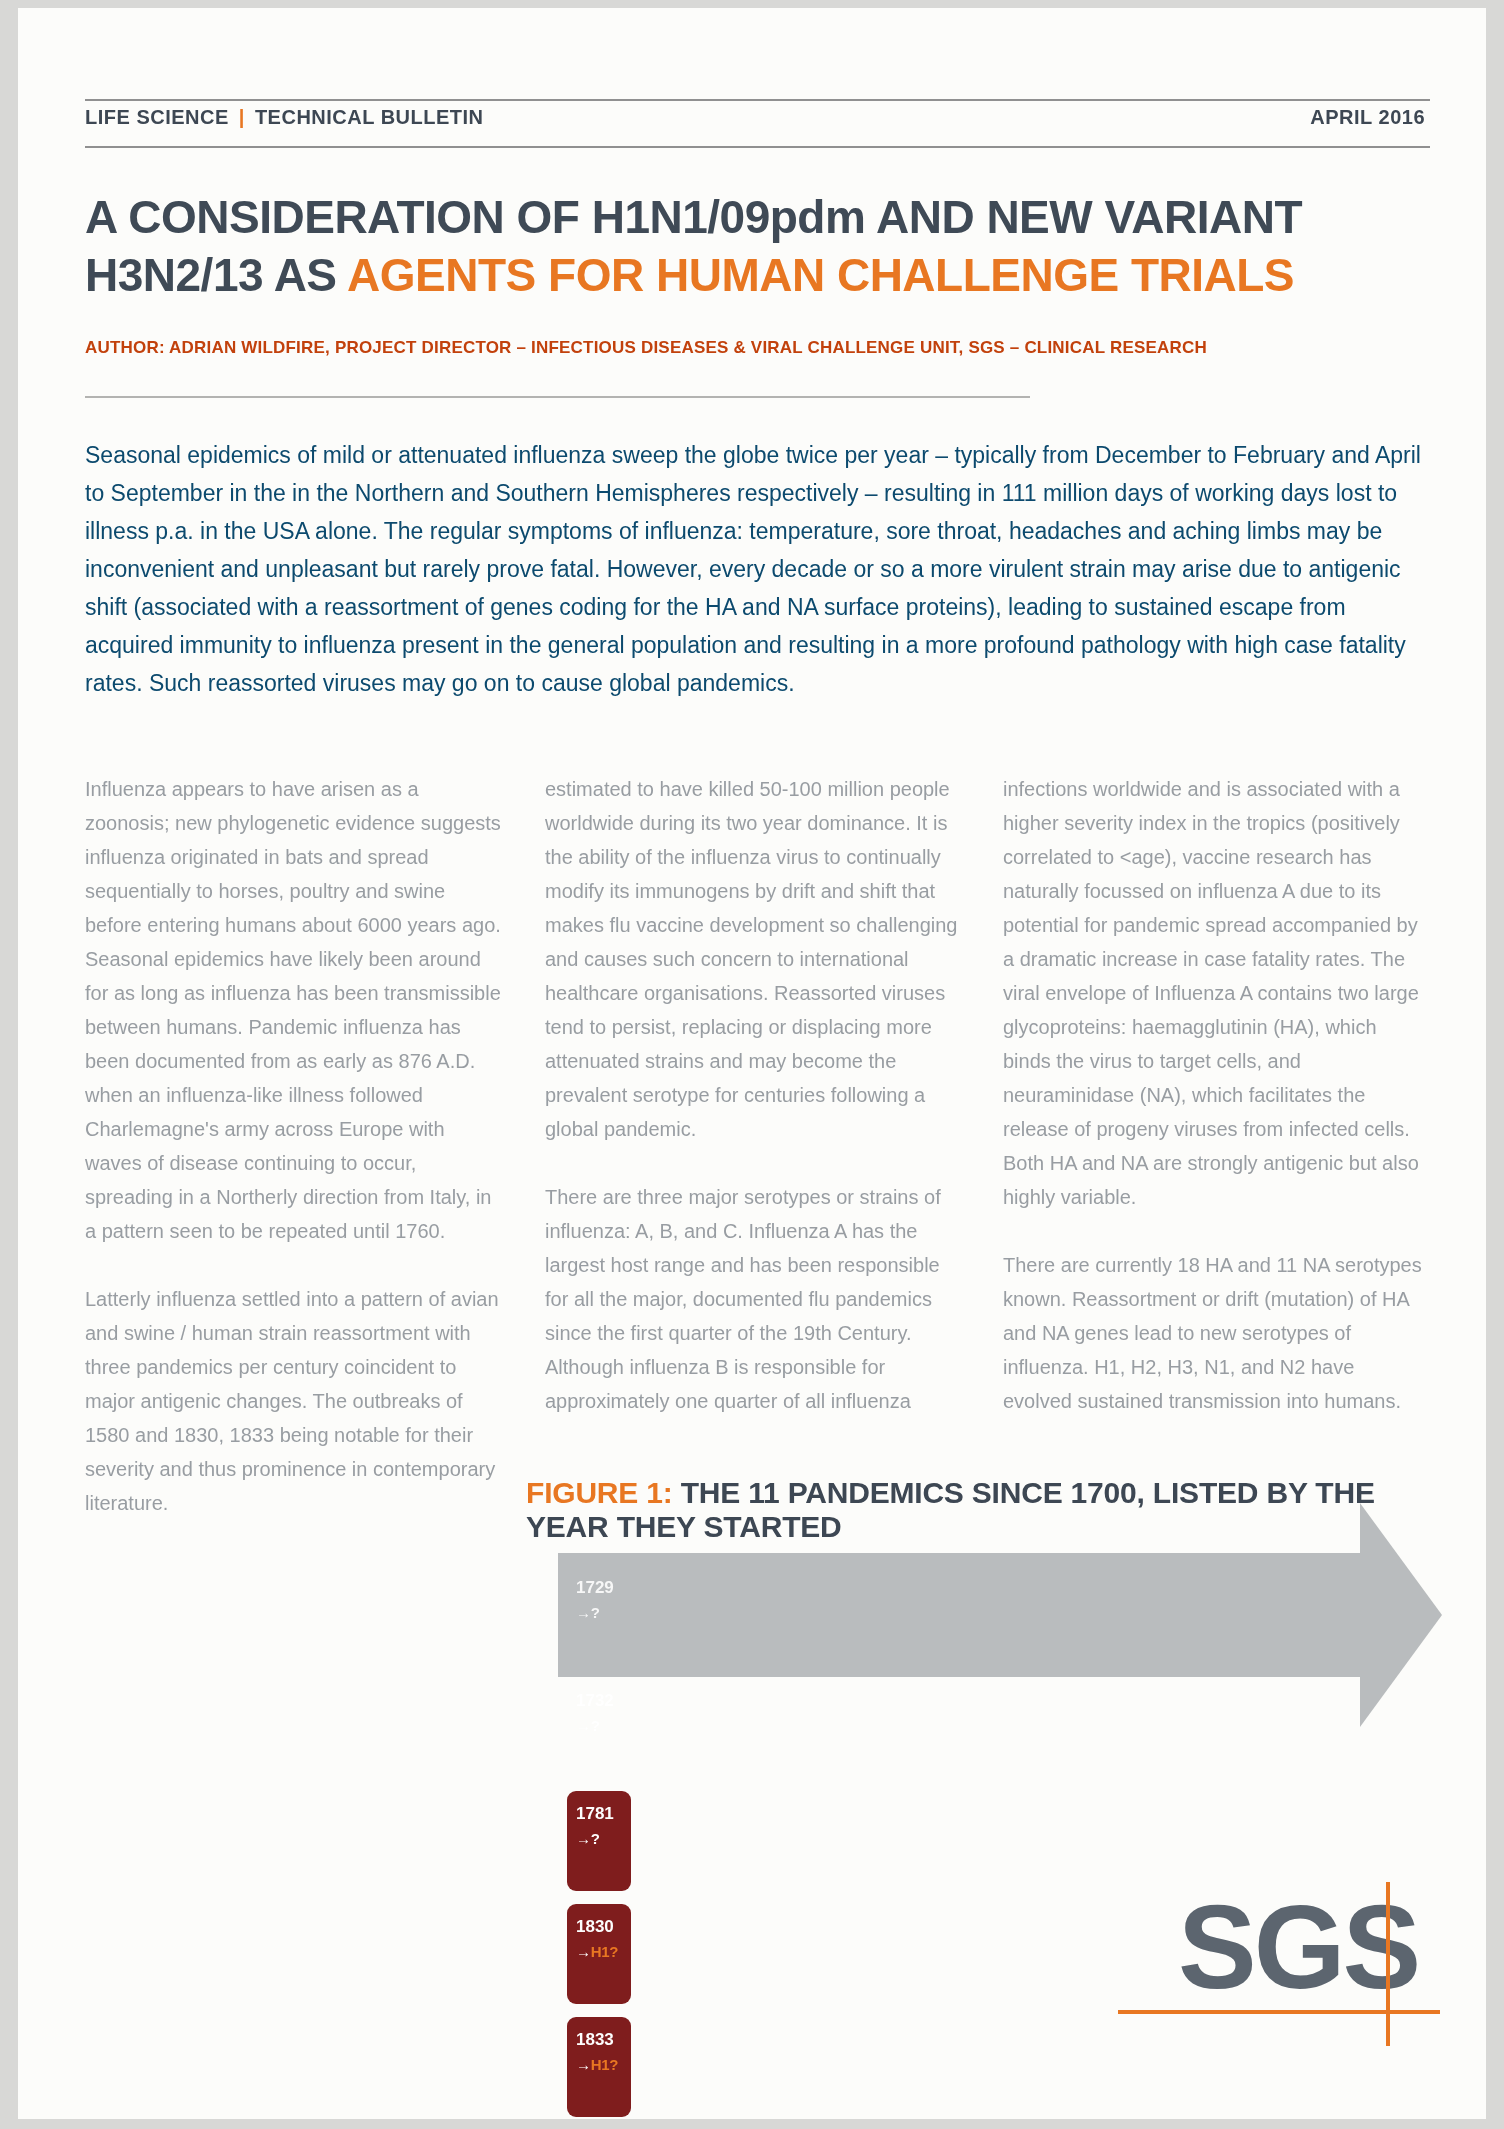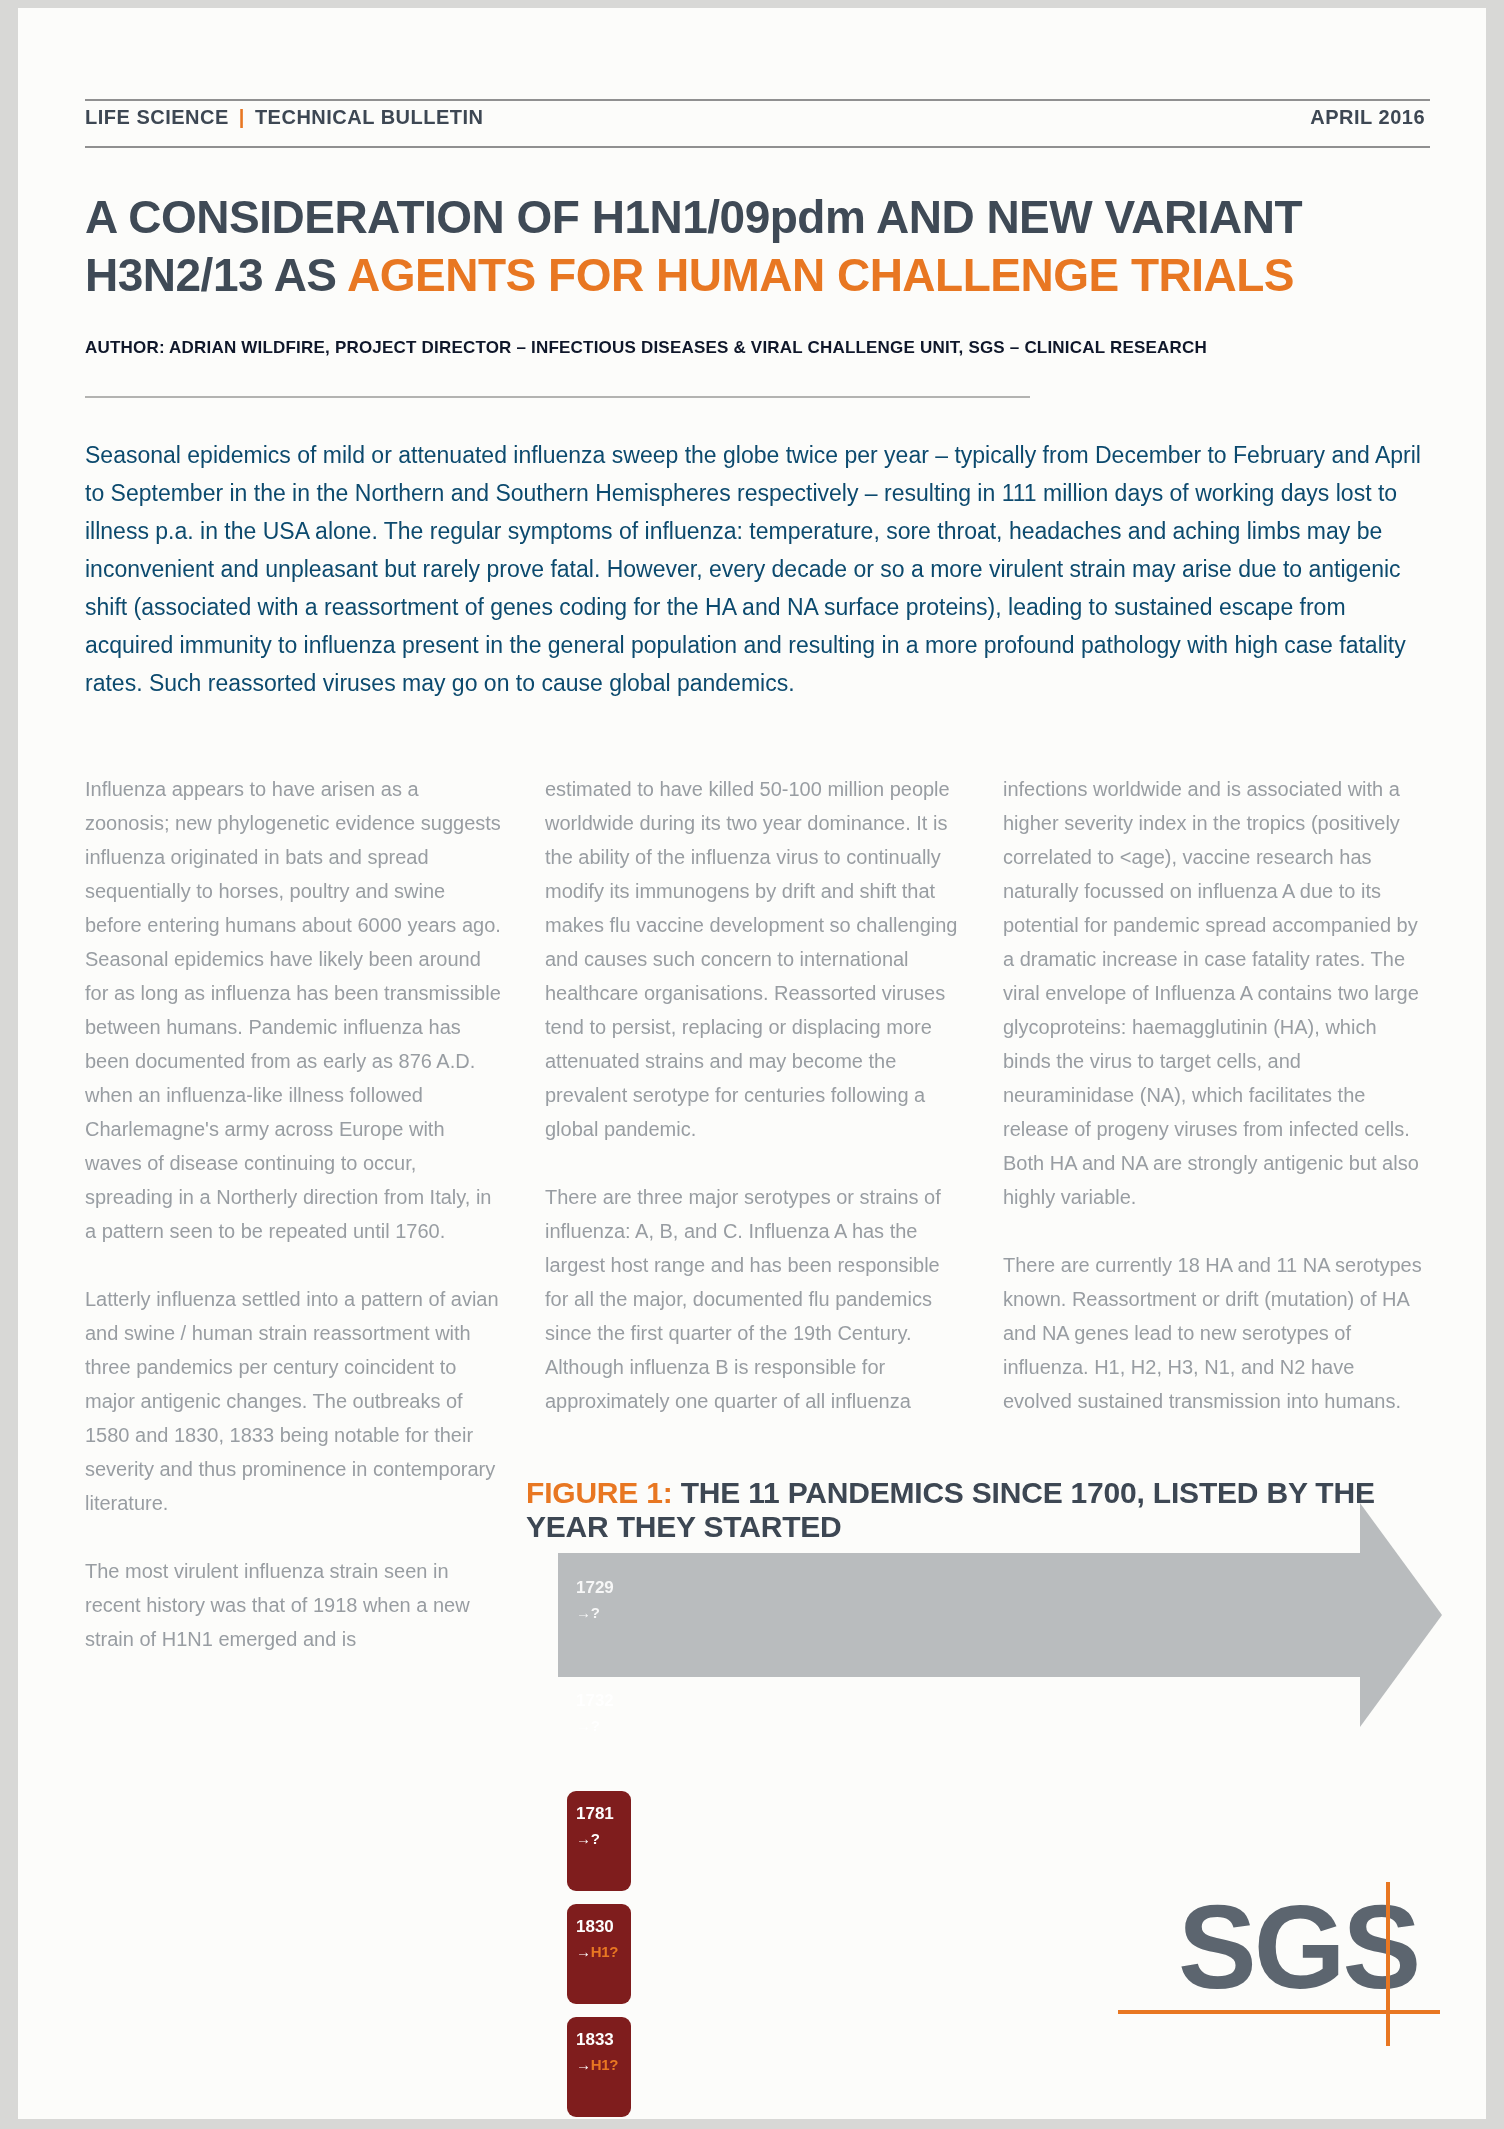--- a/index.html
+++ b/index.html
@@ -29,21 +29,21 @@
 
   
   .title{
     position:absolute;left:85px;top:188px;width:1360px;
     font-size:46px;line-height:58px;font-weight:bold;color:#3f4a56;
     letter-spacing:-0.5px;
   }
   .title .hl{color:#e87722;}
   .author{
     position:absolute;left:85px;top:338px;width:1340px;
-    font-size:17px;font-weight:bold;color:#0f172a;letter-spacing:.2px;
+    font-size:17px;font-weight:bold;color:#c2410c;letter-spacing:.2px;
   }
   .author-rule{position:absolute;left:85px;top:396px;width:945px;height:2px;background:#b3b3b1;}
 
   
   .intro{
     position:absolute;left:85px;top:436px;width:1345px;
     font-size:23px;line-height:38px;color:#0c4a6e;
   }
 
   
@@ -104,21 +104,20 @@
   <span>H3N2/13 AS </span><span class="hl">AGENTS FOR HUMAN CHALLENGE TRIALS</span>
 </div>
 <div class="author">AUTHOR: ADRIAN WILDFIRE, PROJECT DIRECTOR – INFECTIOUS DISEASES &amp; VIRAL CHALLENGE UNIT, SGS – CLINICAL RESEARCH</div>
 <div class="author-rule"></div>
 
 <div class="intro">Seasonal epidemics of mild or attenuated influenza sweep the globe twice per year – typically from December to February and April to September in the in the Northern and Southern Hemispheres respectively – resulting in 111 million days of working days lost to illness p.a. in the USA alone. The regular symptoms of influenza: temperature, sore throat, headaches and aching limbs may be inconvenient and unpleasant but rarely prove fatal. However, every decade or so a more virulent strain may arise due to antigenic shift (associated with a reassortment of genes coding for the HA and NA surface proteins), leading to sustained escape from acquired immunity to influenza present in the general population and resulting in a more profound pathology with high case fatality rates. Such reassorted viruses may go on to cause global pandemics.</div>
 
 <div class="col col1">
   <p>Influenza appears to have arisen as a zoonosis; new phylogenetic evidence suggests influenza originated in bats and spread sequentially to horses, poultry and swine before entering humans about 6000 years ago. Seasonal epidemics have likely been around for as long as influenza has been transmissible between humans. Pandemic influenza has been documented from as early as 876 A.D. when an influenza-like illness followed Charlemagne's army across Europe with waves of disease continuing to occur, spreading in a Northerly direction from Italy, in a pattern seen to be repeated until 1760.</p>
   <p>Latterly influenza settled into a pattern of avian and swine / human strain reassortment with three pandemics per century coincident to major antigenic changes. The outbreaks of 1580 and 1830, 1833 being notable for their severity and thus prominence in contemporary literature.</p>
-  <p>The most virulent influenza strain seen in recent history was that of 1918 when a new strain of H1N1 emerged and is</p>
 </div>
 <div class="col col2">
   <p>estimated to have killed 50-100 million people worldwide during its two year dominance. It is the ability of the influenza virus to continually modify its immunogens by drift and shift that makes flu vaccine development so challenging and causes such concern to international healthcare organisations. Reassorted viruses tend to persist, replacing or displacing more attenuated strains and may become the prevalent serotype for centuries following a global pandemic.</p>
   <p>There are three major serotypes or strains of influenza: A, B, and C. Influenza A has the largest host range and has been responsible for all the major, documented flu pandemics since the first quarter of the 19th Century. Although influenza B is responsible for approximately one quarter of all influenza</p>
 </div>
 <div class="col col3">
   <p>infections worldwide and is associated with a higher severity index in the tropics (positively correlated to &lt;age), vaccine research has naturally focussed on influenza A due to its potential for pandemic spread accompanied by a dramatic increase in case fatality rates. The viral envelope of Influenza A contains two large glycoproteins: haemagglutinin (HA), which binds the virus to target cells, and neuraminidase (NA), which facilitates the release of progeny viruses from infected cells. Both HA and NA are strongly antigenic but also highly variable.</p>
   <p>There are currently 18 HA and 11 NA serotypes known. Reassortment or drift (mutation) of HA and NA genes lead to new serotypes of influenza. H1, H2, H3, N1, and N2 have evolved sustained transmission into humans. However, only</p>
 </div>
 

